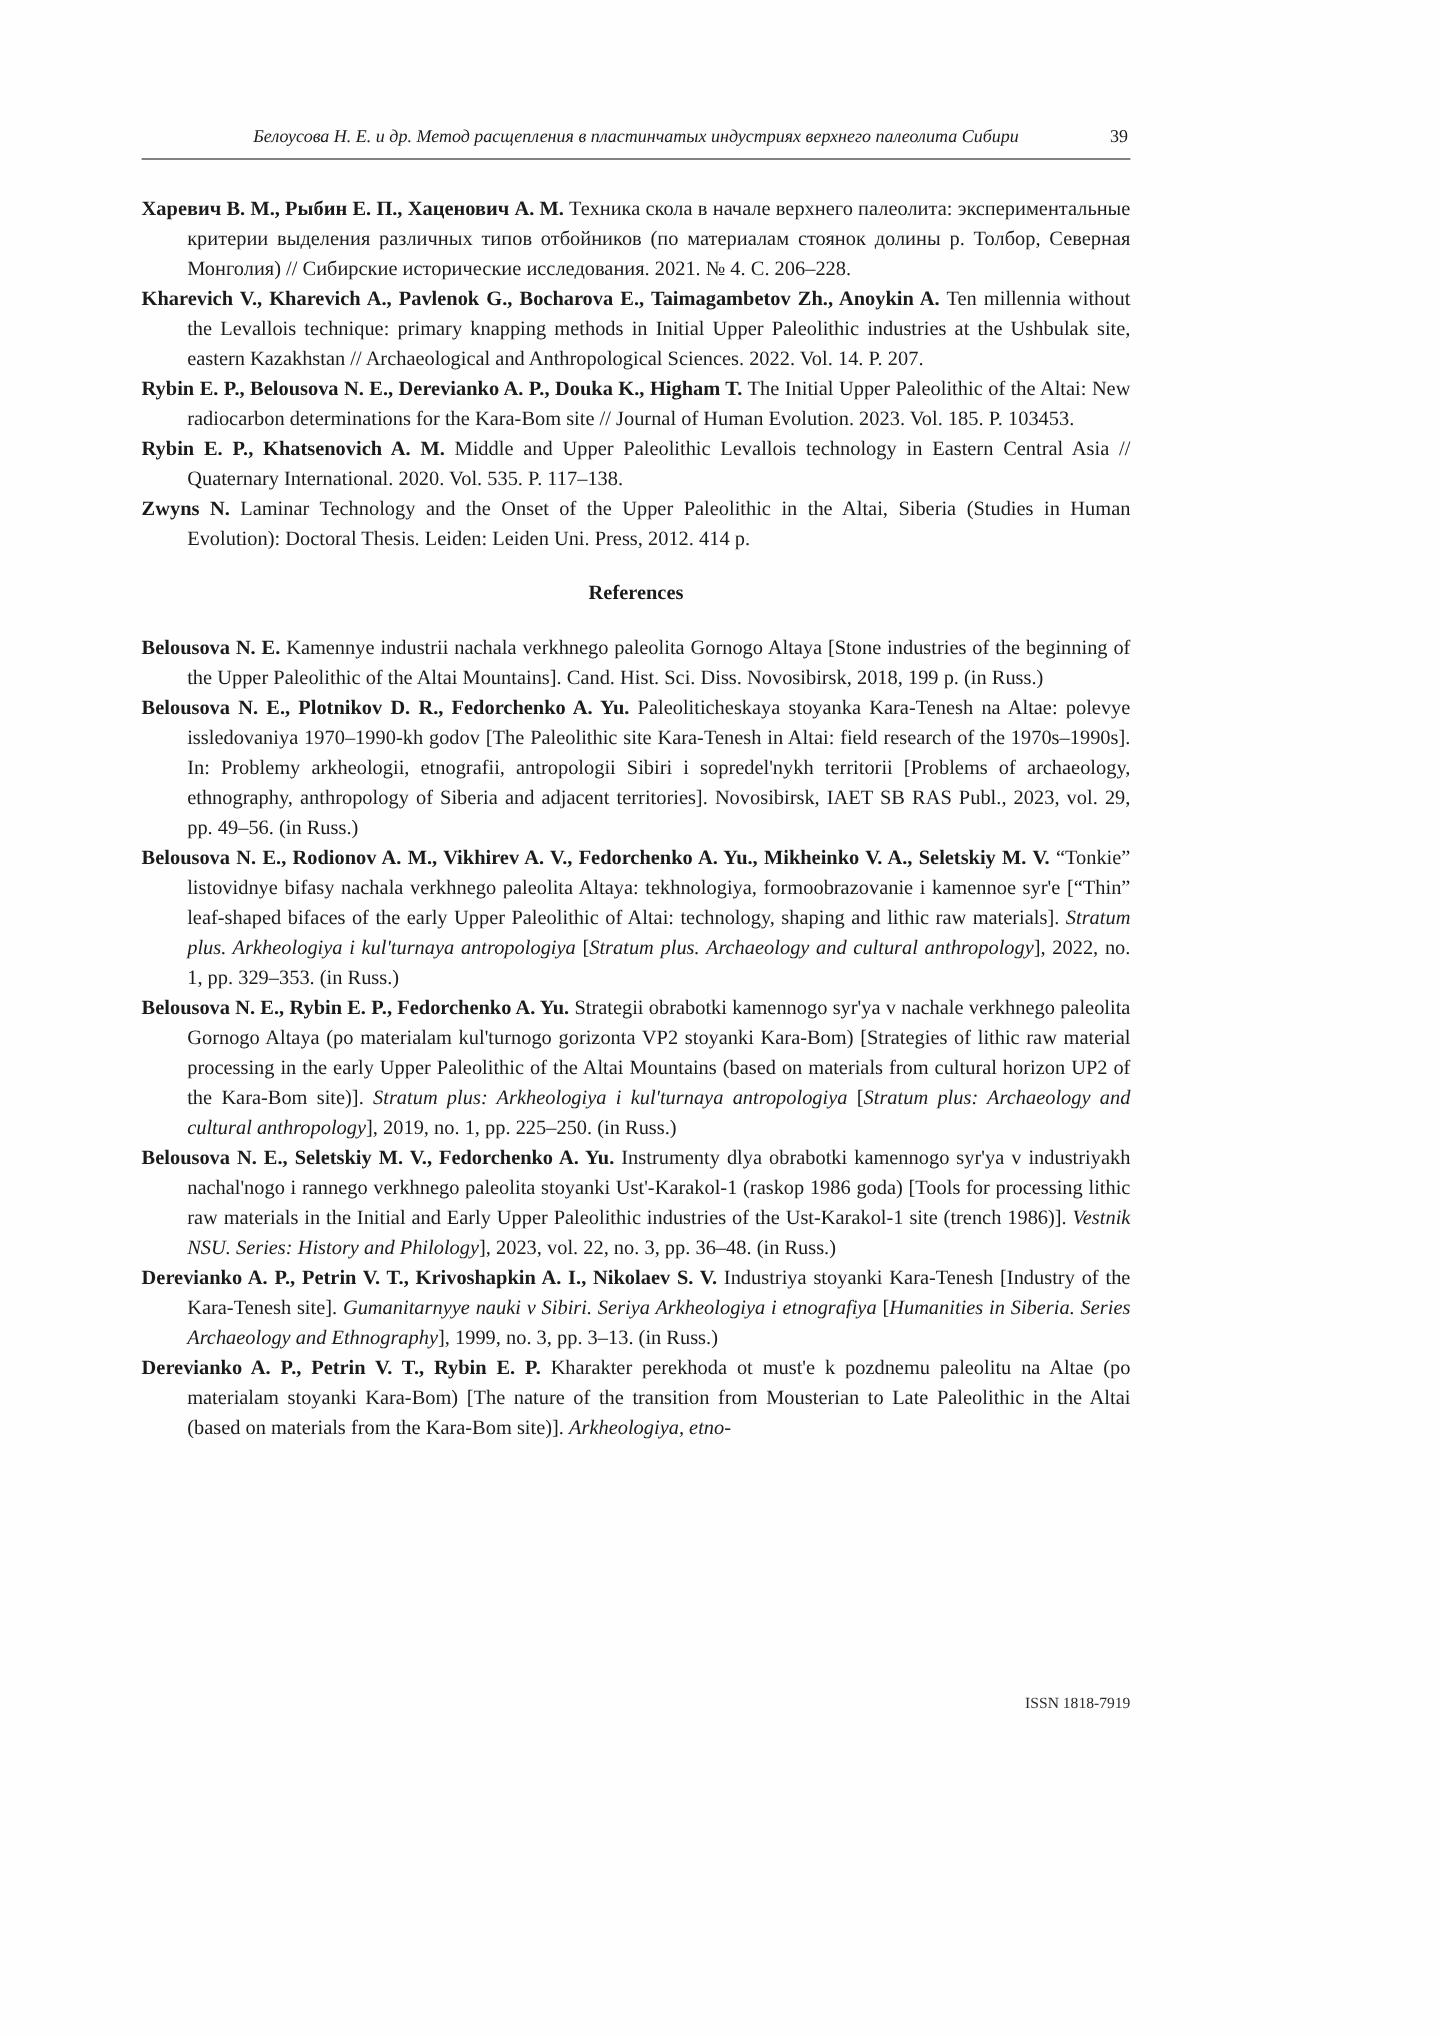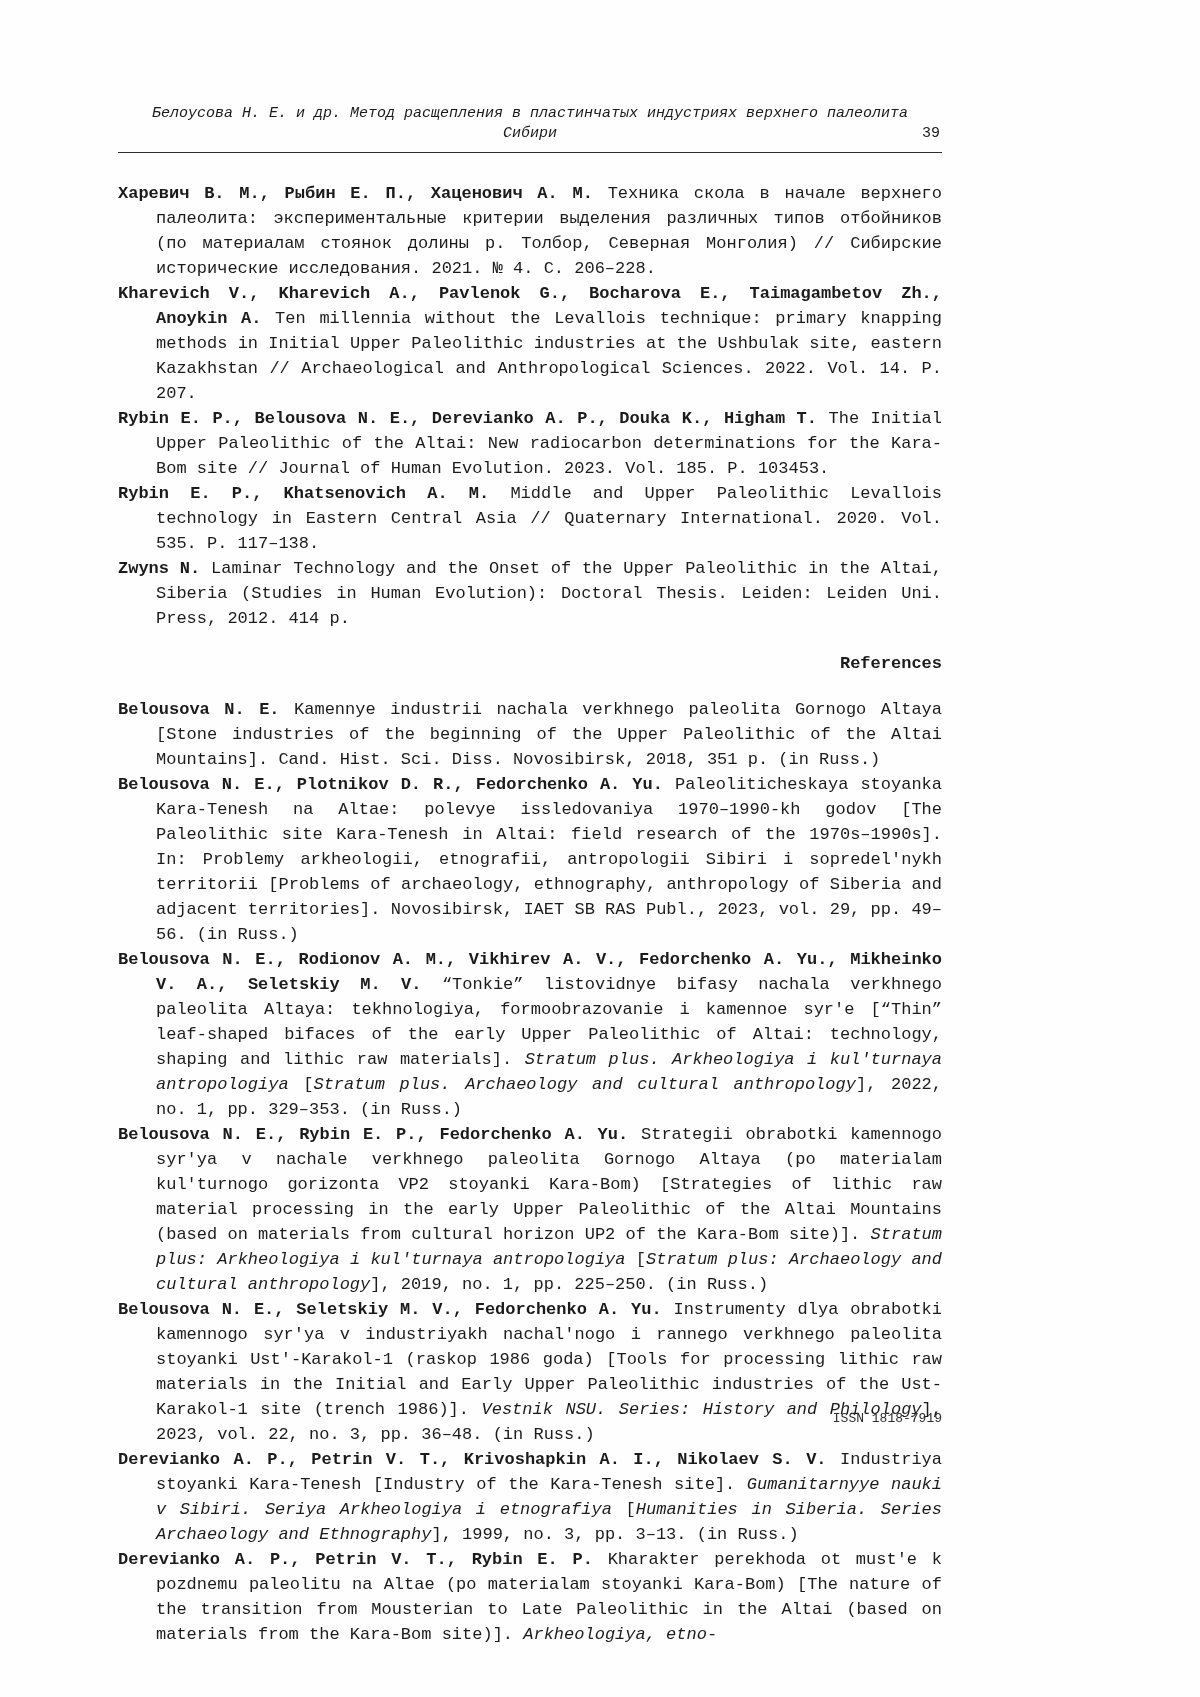--- a/index.html
+++ b/index.html
@@ -4,21 +4,21 @@
 <title>Journal page 47</title>
 <style>
   * { box-sizing: border-box; }
   html, body { margin: 0; padding: 0; background: #ffffff; }
   .page {
     position: relative;
     width: 1200px;
     height: 1697px;
     background: #fefefe;
     overflow: hidden;
-    font-family: Liberation Mono, monospace;
+    font-family: Liberation Serif, serif;
     color: #1b1b1b;
   }
   .content {
     position: absolute;
     left: 118px;
     top: 104px;
     width: 824px;
   }
   .running-head {
     position: relative;
@@ -45,21 +45,21 @@
     text-align: justify;
     padding-left: 38px;
     text-indent: -38px;
   }
   .ref b { font-weight: 700; }
   .ref i { font-style: italic; }
   .refs-heading {
     font-size: 17px;
     line-height: 25px;
     font-weight: 700;
-    text-align: right;
+    text-align: center;
     margin: 20px 0 21px 0;
   }
   .page-footer {
     position: absolute;
     left: 118px;
     top: 1408px;
     width: 824px;
     text-align: right;
     font-size: 13px;
     line-height: 22px;
@@ -82,21 +82,21 @@
       <p class="ref"><b>Харевич В. М., Рыбин Е. П., Хаценович А. М.</b><span> Техника скола в начале верхнего палеолита: экспериментальные критерии выделения различных типов отбойников (по материалам стоянок долины р. Толбор, Северная Монголия) // Сибирские исторические исследования. 2021. № 4. С. 206–228.</span></p>
       <p class="ref"><b>Kharevich V., Kharevich A., Pavlenok G., Bocharova E., Taimagambetov Zh., Anoykin A.</b><span> Ten millennia without the Levallois technique: primary knapping methods in Initial Upper Paleolithic industries at the Ushbulak site, eastern Kazakhstan // Archaeological and Anthropological Sciences. 2022. Vol. 14. P. 207.</span></p>
       <p class="ref"><b>Rybin E. P., Belousova N. E., Derevianko A. P., Douka K., Higham T.</b><span> The Initial Upper Paleolithic of the Altai: New radiocarbon determinations for the Kara-Bom site // Journal of Human Evolution. 2023. Vol. 185. P. 103453.</span></p>
       <p class="ref"><b>Rybin E. P., Khatsenovich A. M.</b><span> Middle and Upper Paleolithic Levallois technology in Eastern Central Asia // Quaternary International. 2020. Vol. 535. P. 117–138.</span></p>
       <p class="ref"><b>Zwyns N.</b><span> Laminar Technology and the Onset of the Upper Paleolithic in the Altai, Siberia (Studies in Human Evolution): Doctoral Thesis. Leiden: Leiden Uni. Press, 2012. 414 p.</span></p>
     </section>
 
     <h2 class="refs-heading">References</h2>
 
     <section class="ref-list">
-      <p class="ref"><b>Belousova N. E.</b><span> Kamennye industrii nachala verkhnego paleolita Gornogo Altaya [Stone industries of the beginning of the Upper Paleolithic of the Altai Mountains]. Cand. Hist. Sci. Diss. Novosibirsk, 2018, 351 p. (in Russ.)</span></p>
+      <p class="ref"><b>Belousova N. E.</b><span> Kamennye industrii nachala verkhnego paleolita Gornogo Altaya [Stone industries of the beginning of the Upper Paleolithic of the Altai Mountains]. Cand. Hist. Sci. Diss. Novosibirsk, 2018, 199 p. (in Russ.)</span></p>
 
       <p class="ref"><b>Belousova N. E., Plotnikov D. R., Fedorchenko A. Yu.</b><span> Paleoliticheskaya stoyanka Kara-Tenesh na Altae: polevye issledovaniya 1970–1990-kh godov [The Paleolithic site Kara-Tenesh in Altai: field research of the 1970s–1990s]. In: Problemy arkheologii, etnografii, antropologii Sibiri i sopredel'nykh territorii [Problems of archaeology, ethnography, anthropology of Siberia and adjacent territories]. Novosibirsk, IAET SB RAS Publ., 2023, vol. 29, pp. 49–56. (in Russ.)</span></p>
 
       <p class="ref"><b>Belousova N. E., Rodionov A. M., Vikhirev A. V., Fedorchenko A. Yu., Mikheinko V. A., Seletskiy M. V.</b><span> “Tonkie” listovidnye bifasy nachala verkhnego paleolita Altaya: tekhnologiya, formoobrazovanie i kamennoe syr'e [“Thin” leaf-shaped bifaces of the early Upper Paleolithic of Altai: technology, shaping and lithic raw materials]. </span><i>Stratum plus. Arkheologiya i kul'turnaya antropologiya</i><span> [</span><i>Stratum plus. Archaeology and cultural anthropology</i><span>], 2022, no. 1, pp. 329–353. (in Russ.)</span></p>
 
       <p class="ref"><b>Belousova N. E., Rybin E. P., Fedorchenko A. Yu.</b><span> Strategii obrabotki kamennogo syr'ya v nachale verkhnego paleolita Gornogo Altaya (po materialam kul'turnogo gorizonta VP2 stoyanki Kara-Bom) [Strategies of lithic raw material processing in the early Upper Paleolithic of the Altai Mountains (based on materials from cultural horizon UP2 of the Kara-Bom site)]. </span><i>Stratum plus: Arkheologiya i kul'turnaya antropologiya</i><span> [</span><i>Stratum plus: Archaeology and cultural anthropology</i><span>], 2019, no. 1, pp. 225–250. (in Russ.)</span></p>
 
       <p class="ref"><b>Belousova N. E., Seletskiy M. V., Fedorchenko A. Yu.</b><span> Instrumenty dlya obrabotki kamennogo syr'ya v industriyakh nachal'nogo i rannego verkhnego paleolita stoyanki Ust'-Karakol-1 (raskop 1986 goda) [Tools for processing lithic raw materials in the Initial and Early Upper Paleolithic industries of the Ust-Karakol-1 site (trench 1986)]. </span><i>Vestnik NSU. Series: History and Philology</i><span>], 2023, vol. 22, no. 3, pp. 36–48. (in Russ.)</span></p>
 
       <p class="ref"><b>Derevianko A. P., Petrin V. T., Krivoshapkin A. I., Nikolaev S. V.</b><span> Industriya stoyanki Kara-Tenesh [Industry of the Kara-Tenesh site]. </span><i>Gumanitarnyye nauki v Sibiri. Seriya Arkheologiya i etnografiya</i><span> [</span><i>Humanities in Siberia. Series Archaeology and Ethnography</i><span>], 1999, no. 3, pp. 3–13. (in Russ.)</span></p>

